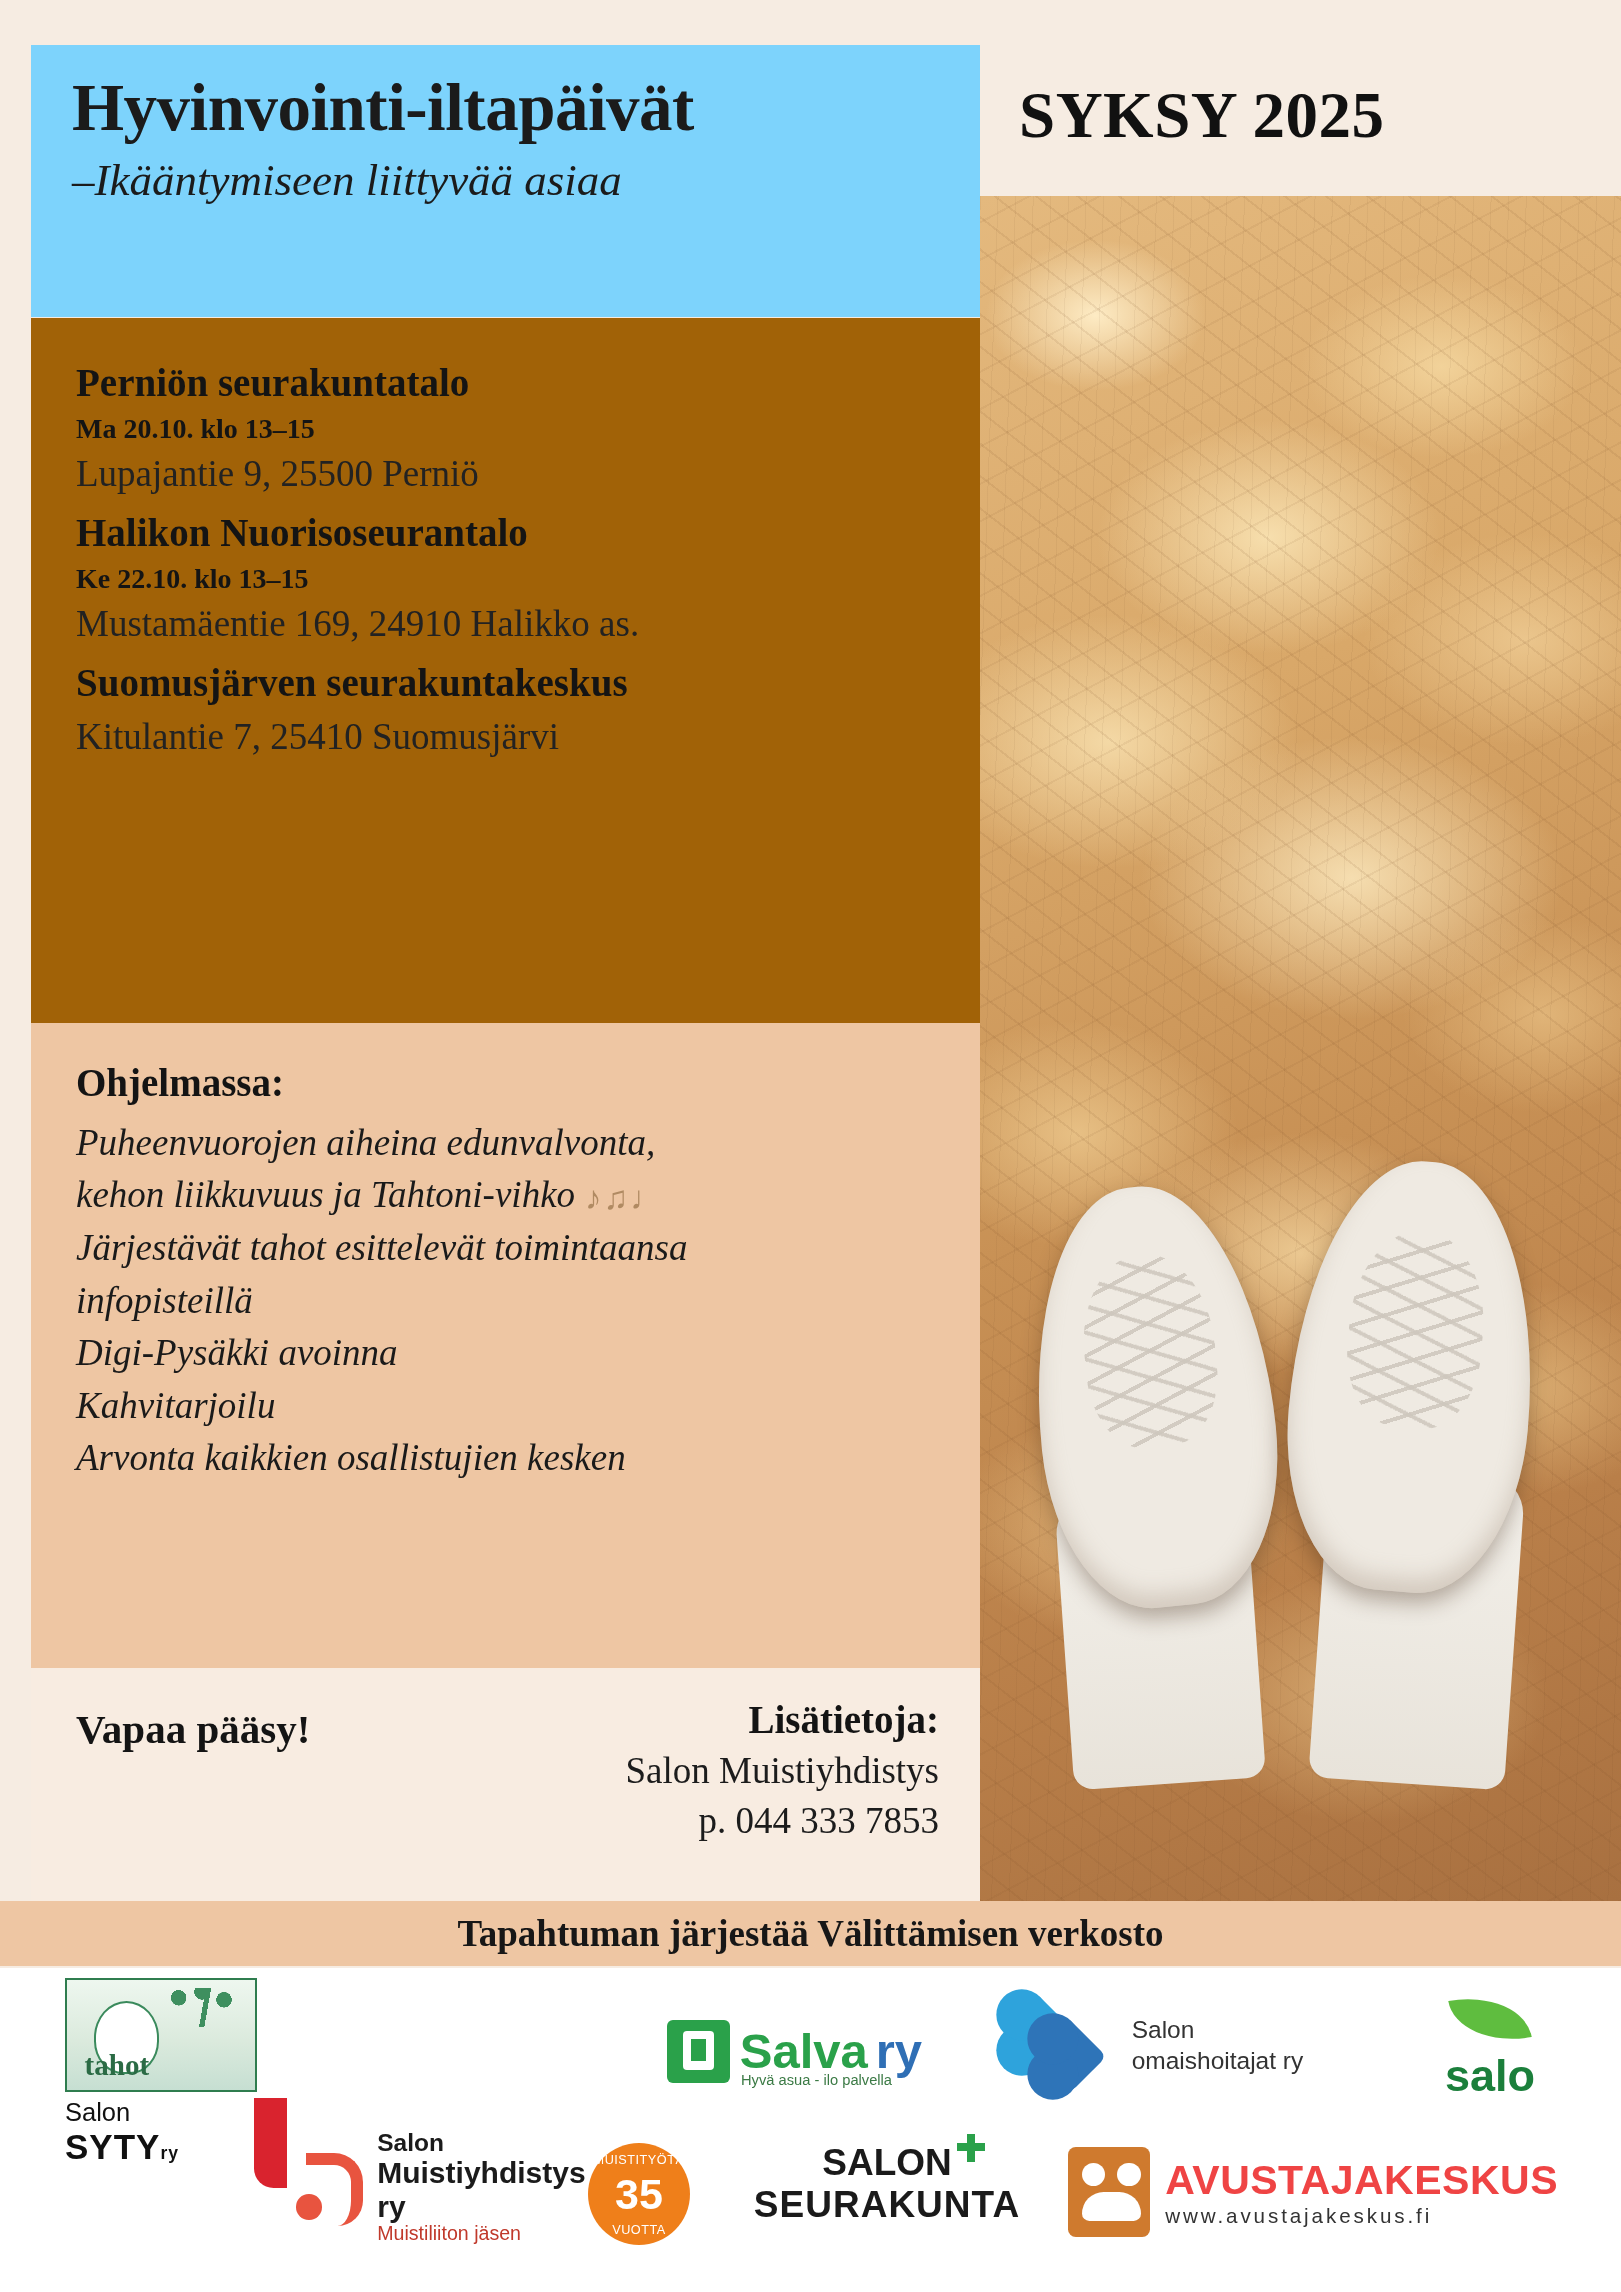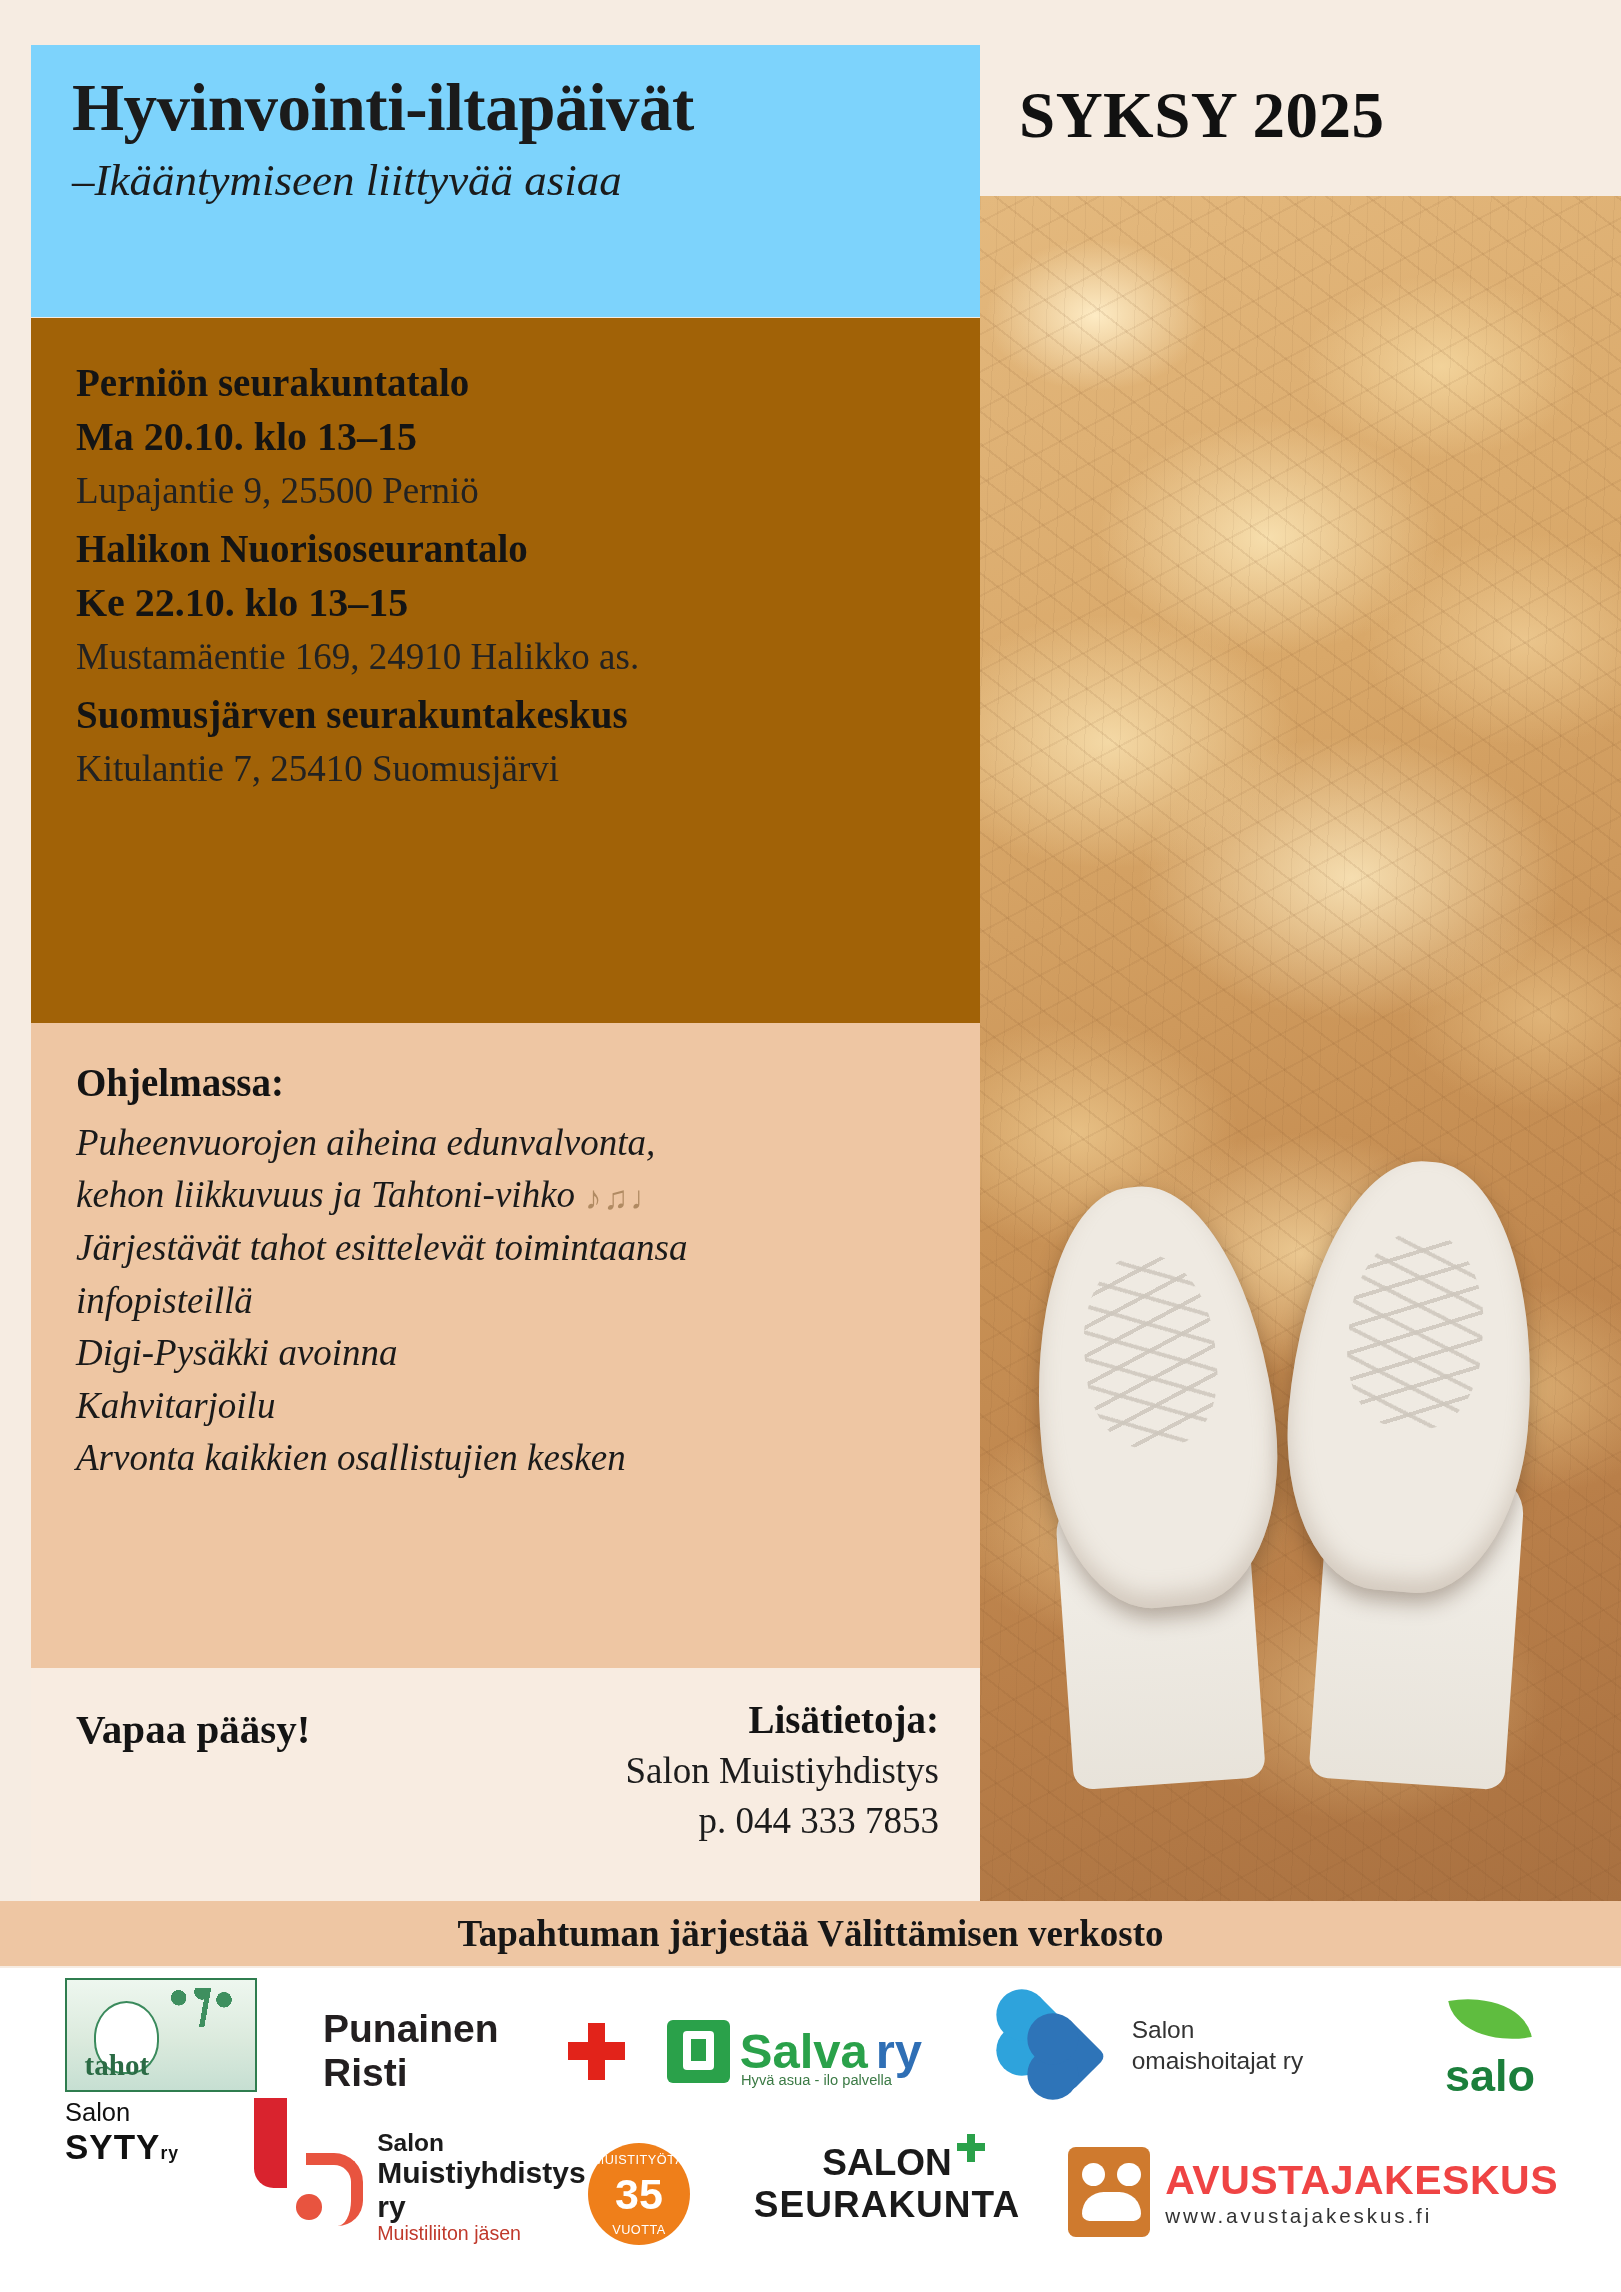--- a/index.html
+++ b/index.html
@@ -183,21 +183,21 @@
     padding: 39px 0 0 45px;
   }
   .venue {
     font-weight: bold;
     font-size: 39px;
     line-height: 1.35;
     color: #141414;
   }
   .time {
     font-weight: bold;
-    font-size: 40px;
+    font-size: 28px;
     line-height: 1.35;
     color: #141414;
   }
   .addr {
     font-size: 37px;
     line-height: 1.45;
     color: #222222;
     margin-bottom: 5.9px;
   }
 
@@ -515,24 +515,20 @@
         <div class="branch"></div>
         <div class="hies">tahot</div>
       </div>
       <div class="syty-txt">
         <div class="l1">Salon</div>
         <div class="l2"><span>SYTY</span><span class="ry">ry</span></div>
       </div>
       <div class="syty-red"></div>
     </div>
 
-    <div class="logo lg-punainen">
-      <span class="pr-text">Punainen Risti</span>
-      <span class="pr-cross"></span>
-    </div>
 
     <div class="logo lg-salva">
       <span class="salva-badge"></span>
       <span class="salva-word">Salva</span>
       <span class="salva-ry">ry</span>
       <span class="salva-tag">Hyvä asua - ilo palvella</span>
     </div>
 
     <div class="logo lg-omais">
       <span class="om-hearts">

